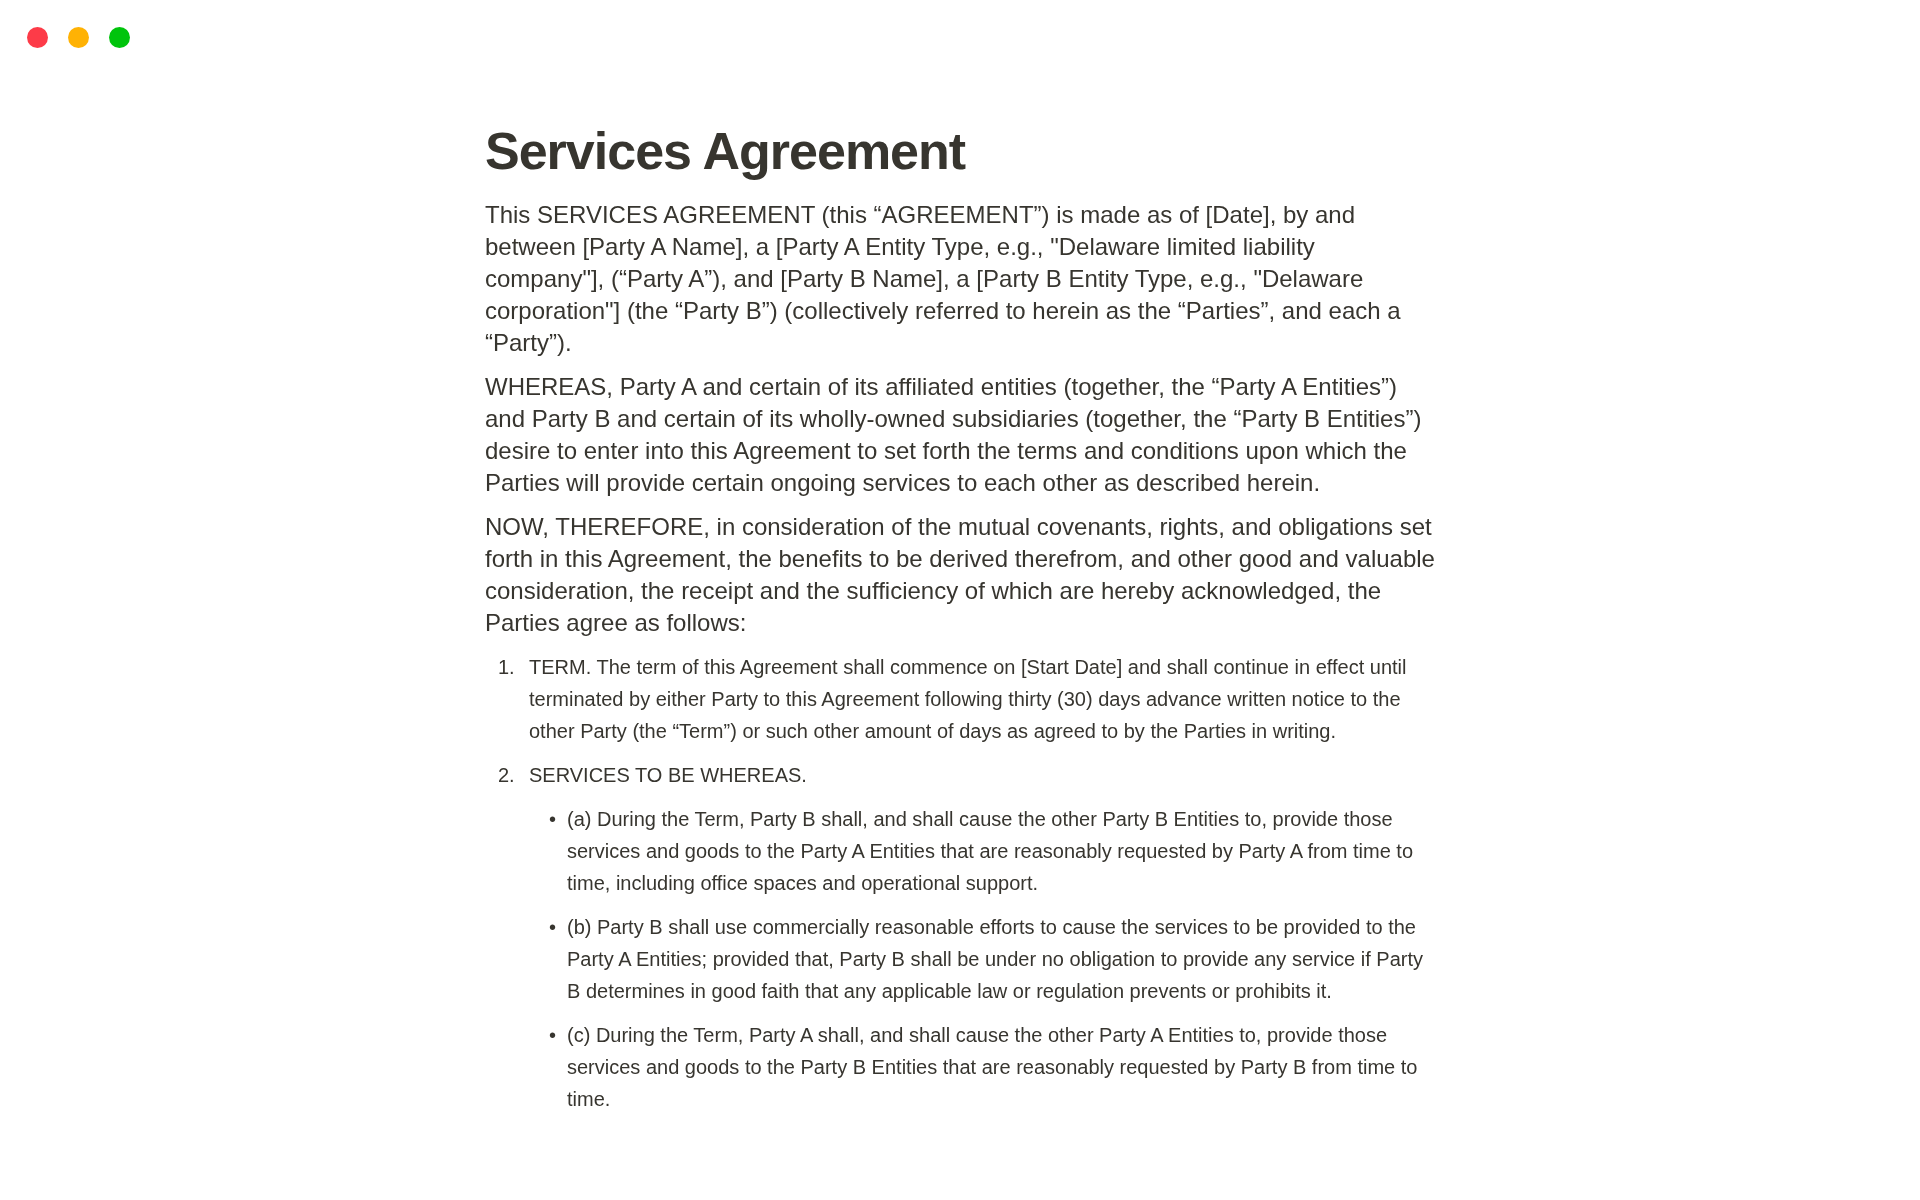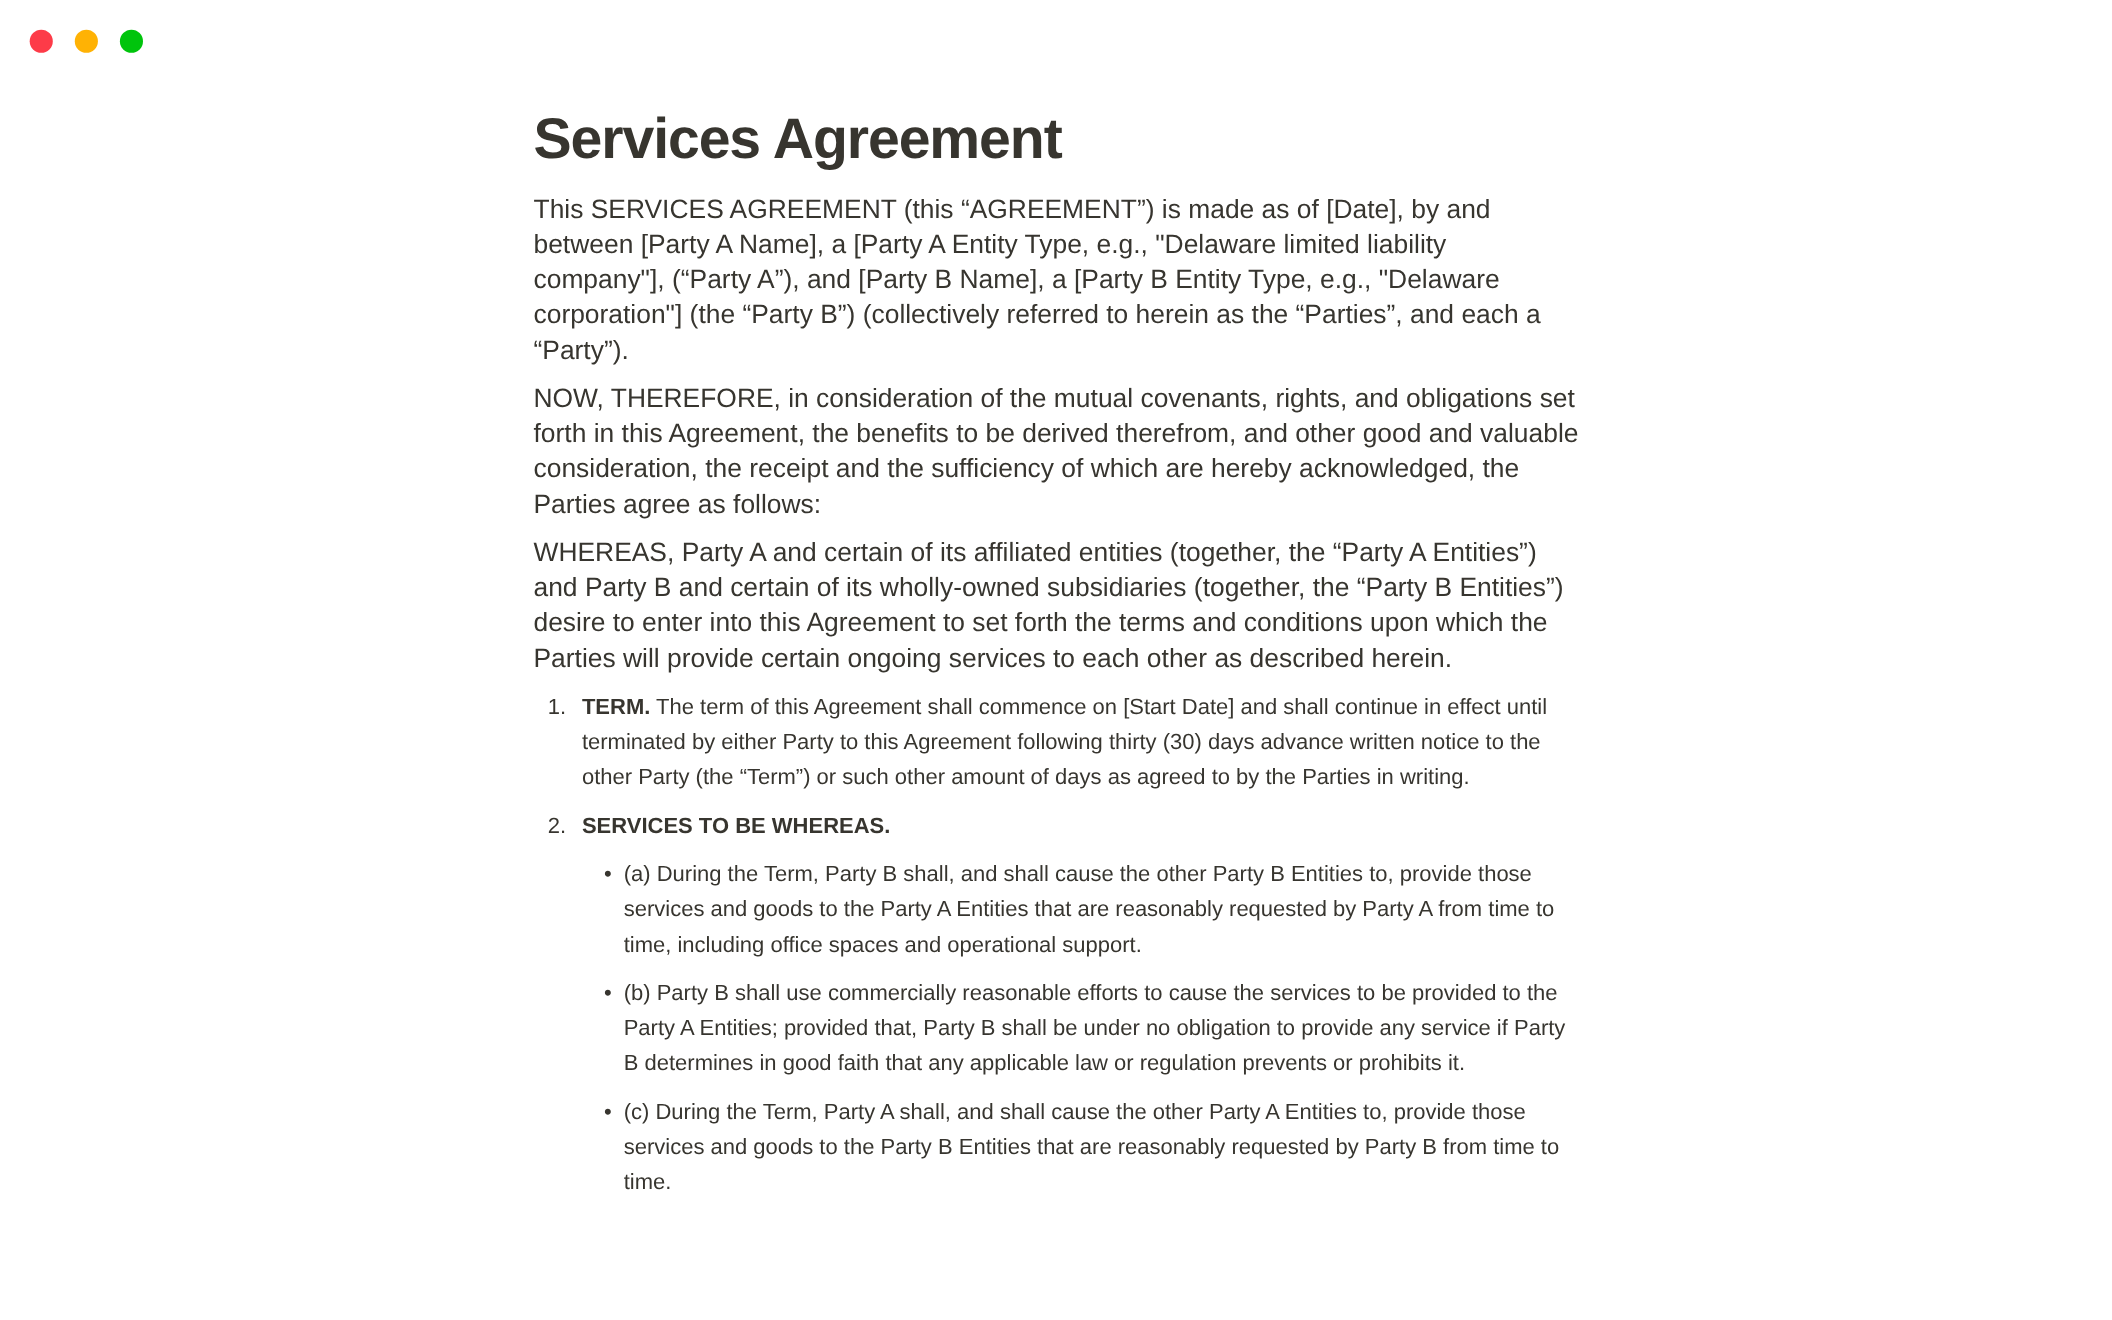--- a/index.html
+++ b/index.html
@@ -22,21 +22,21 @@
   }
   .light {
     width: 21px;
     height: 21px;
     border-radius: 50%;
     display: inline-block;
   }
   .page {
     width: 950px;
     margin: 0 auto;
-    padding-top: 96px;
+    padding-top: 120px;
   }
   .doc-title {
     font-size: 52px;
     line-height: 62px;
     font-weight: 700;
     letter-spacing: -1px;
     margin: 0 0 17px 0;
   }
   .para {
     font-size: 24px;
@@ -56,21 +56,21 @@
   }
   .num {
     flex: 0 0 44px;
     padding-left: 13px;
   }
   .li-body {
     flex: 1;
     min-width: 0;
   }
   .lead {
-    font-weight: 700;
+    font-weight: 400;
   }
   .blist {
     list-style: none;
     margin: 0;
     padding: 0;
   }
   .bli {
     display: flex;
     margin-top: 12px;
     padding-left: 20px;
@@ -93,23 +93,23 @@
   <span class="light" style="background-color: rgb(255, 178, 4);"></span>
   <span class="light" style="background-color: rgb(0, 196, 12);"></span>
 </div>
 
 <main class="page" style="color: rgb(55, 53, 47);">
 
   <h1 class="doc-title">Services Agreement</h1>
 
   <p class="para">This SERVICES AGREEMENT (this “AGREEMENT”) is made as of [Date], by and between [Party A Name], a [Party A Entity Type, e.g., "Delaware limited liability company"], (“Party A”), and [Party B Name], a [Party B Entity Type, e.g., "Delaware corporation"] (the “Party B”) (collectively referred to herein as the “Parties”, and each a “Party”).</p>
 
+  <p class="para">WHEREAS, Party A and certain of its affiliated entities (together, the “Party A Entities”) and Party B and certain of its wholly-owned subsidiaries (together, the “Party B Entities”) desire to enter into this Agreement to set forth the terms and conditions upon which the Parties will provide certain ongoing services to each other as described herein.</p>
+
   <p class="para">NOW, THEREFORE, in consideration of the mutual covenants, rights, and obligations set forth in this Agreement, the benefits to be derived therefrom, and other good and valuable consideration, the receipt and the sufficiency of which are hereby acknowledged, the Parties agree as follows:</p>
-
-  <p class="para">WHEREAS, Party A and certain of its affiliated entities (together, the “Party A Entities”) and Party B and certain of its wholly-owned subsidiaries (together, the “Party B Entities”) desire to enter into this Agreement to set forth the terms and conditions upon which the Parties will provide certain ongoing services to each other as described herein.</p>
 
   <ol class="olist">
 
     <li class="oli">
       <span class="num">1.</span>
       <div class="li-body">
         <span class="lead">TERM.</span><span> The term of this Agreement shall commence on [Start Date] and shall continue in effect until terminated by either Party to this Agreement following thirty (30) days advance written notice to the other Party (the “Term”) or such other amount of days as agreed to by the Parties in writing.</span>
       </div>
     </li>
 

